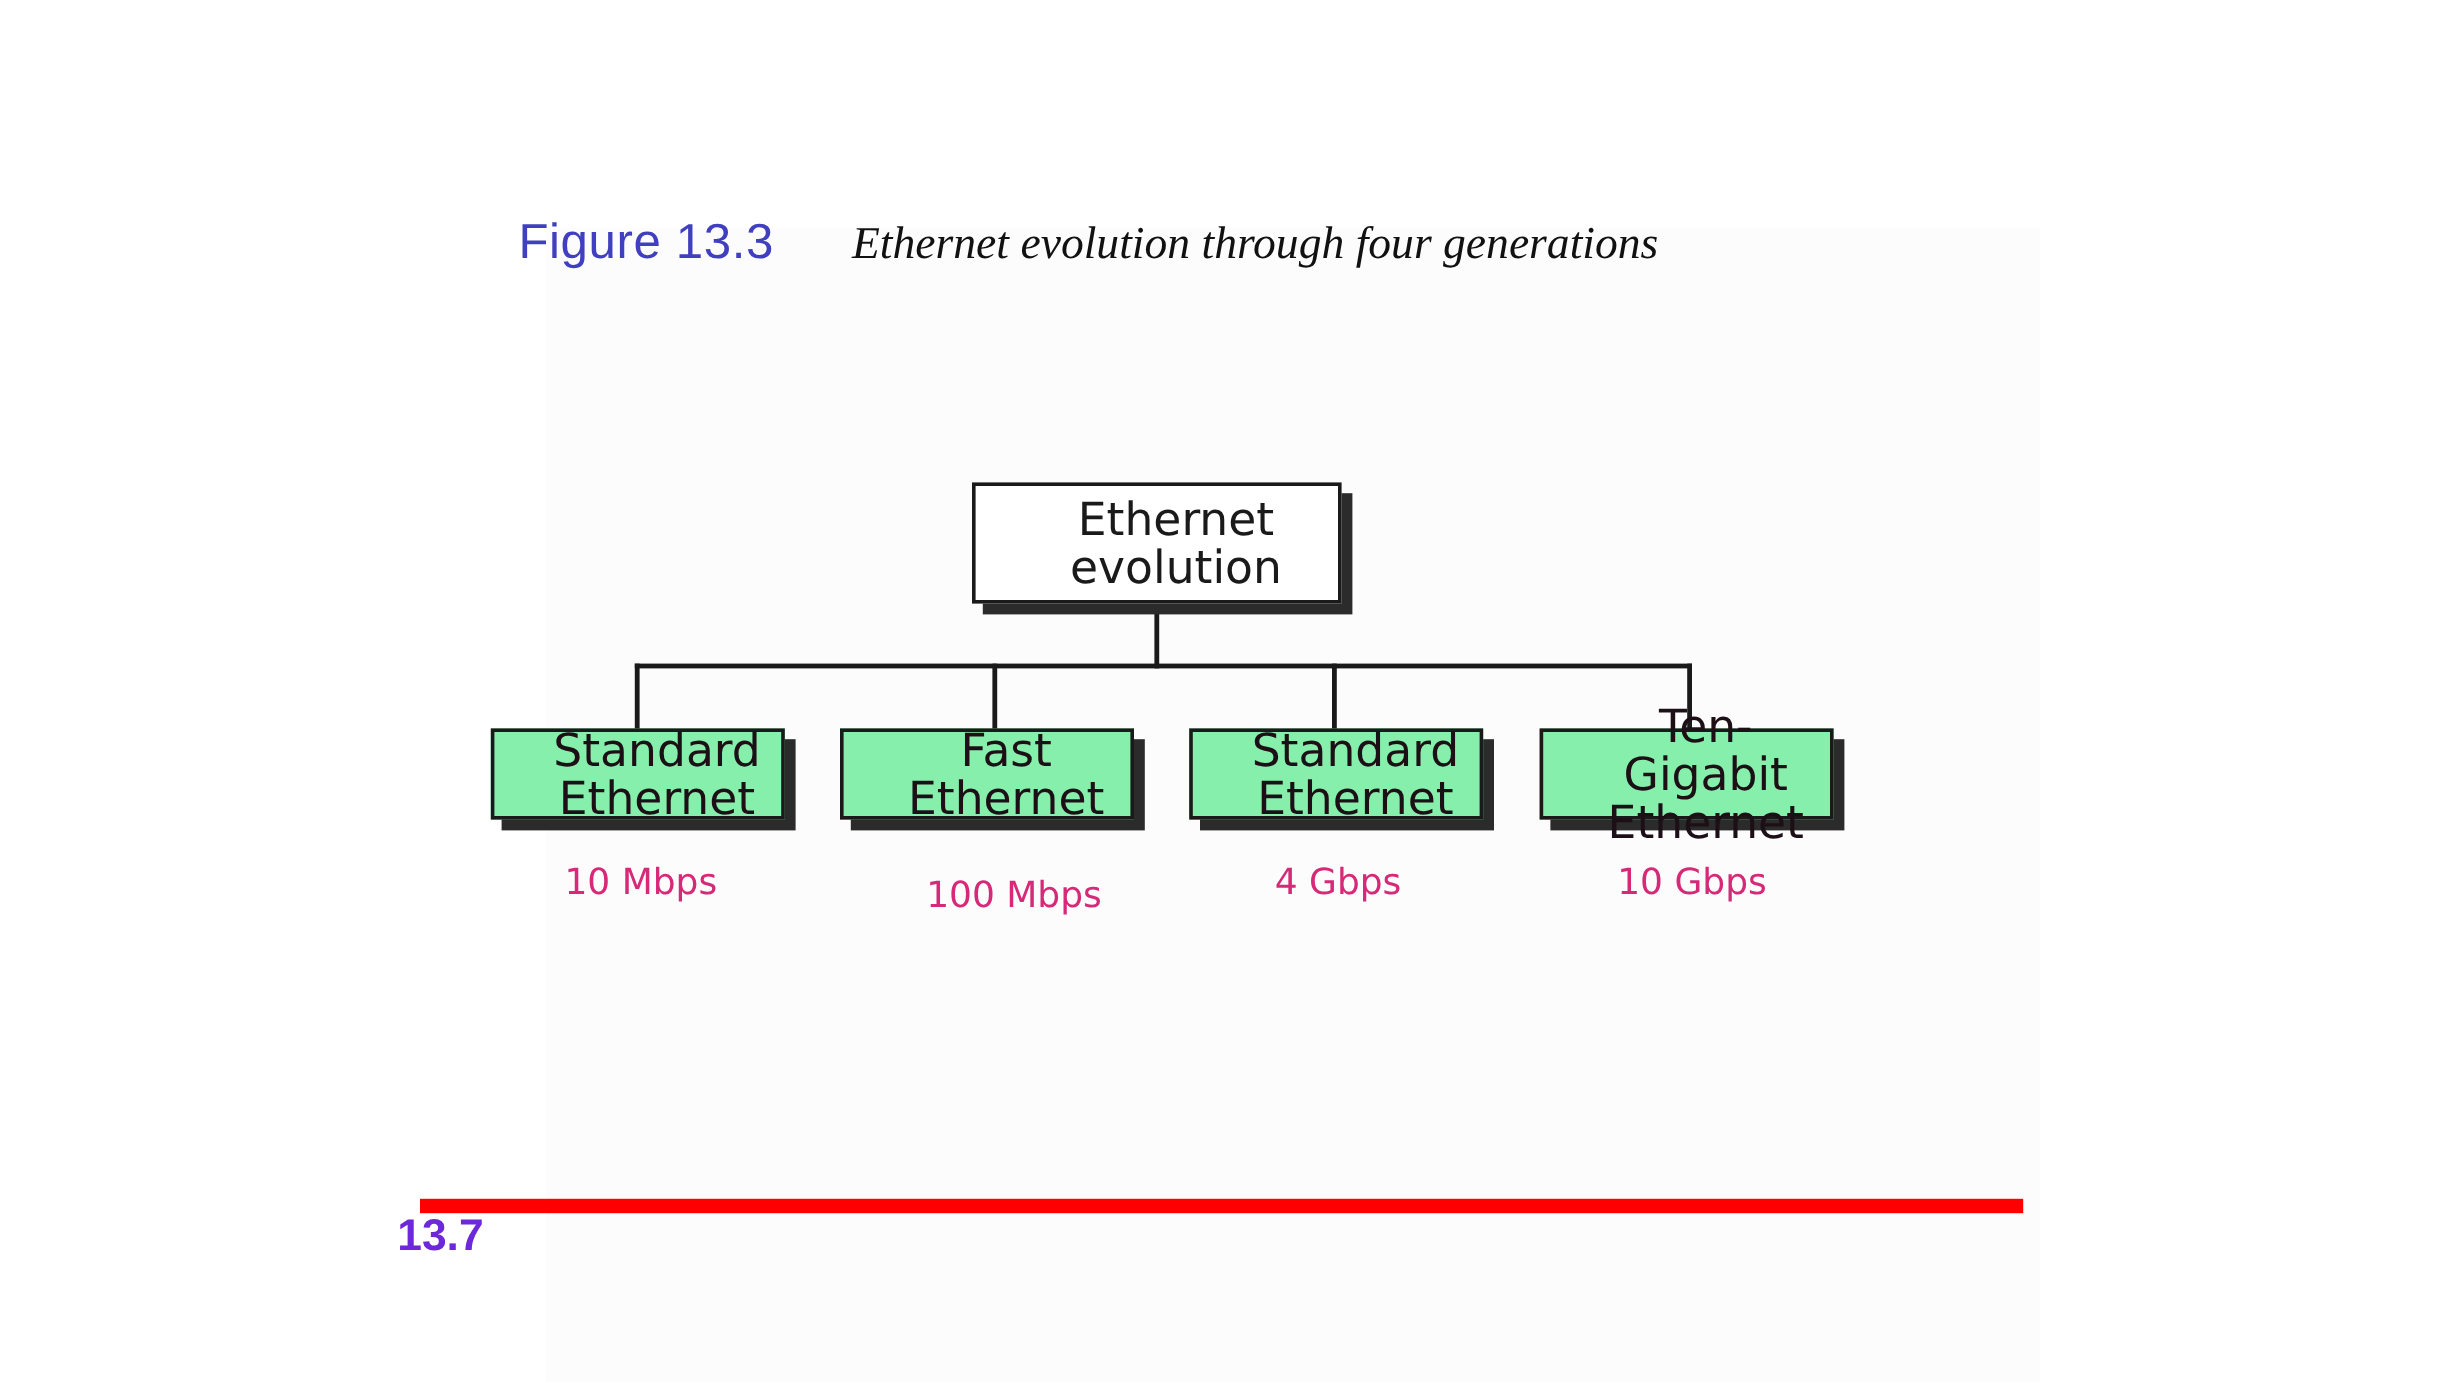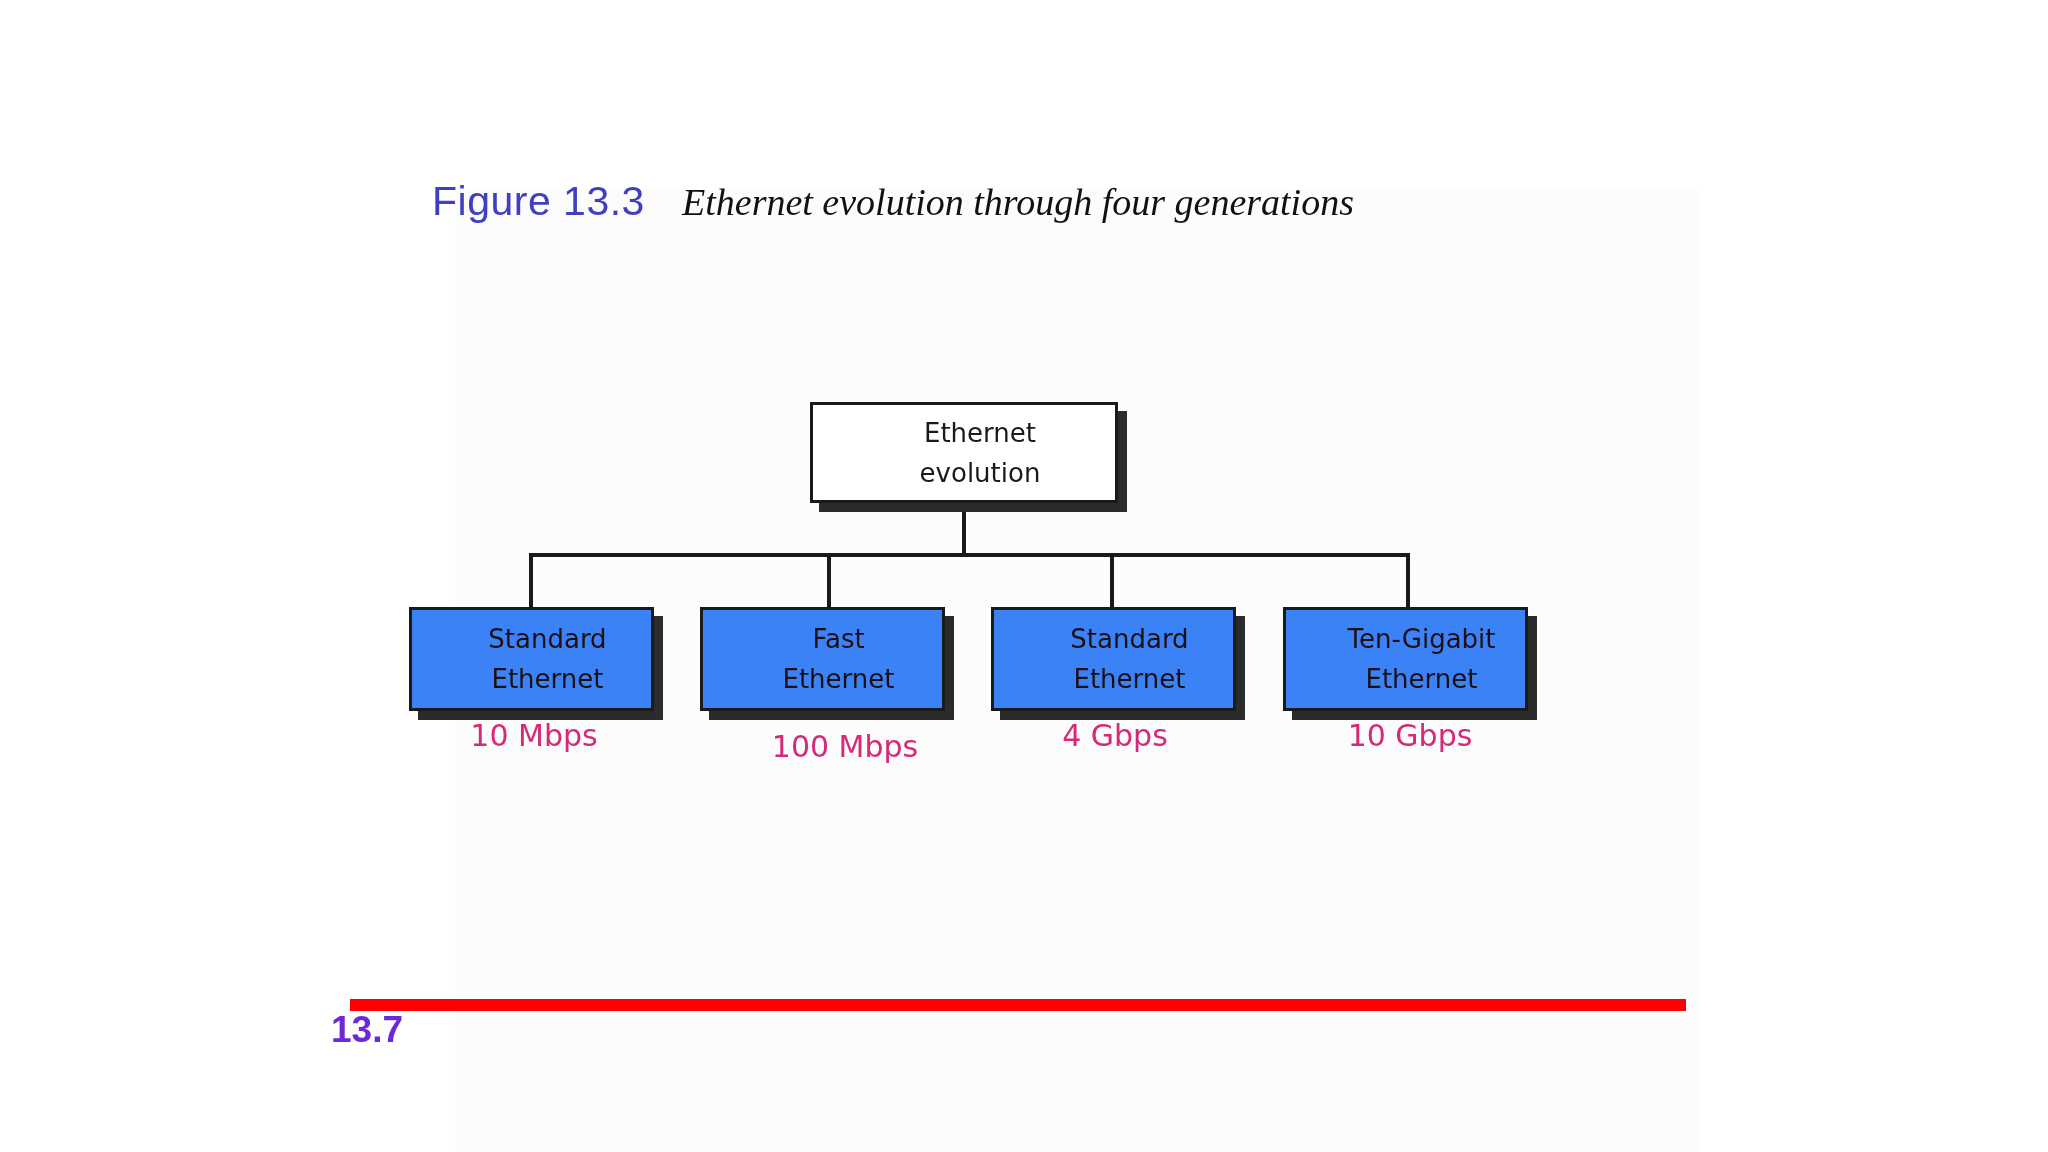--- a/index.html
+++ b/index.html
@@ -33,49 +33,49 @@
       font-size: 41px;
       color: #3f3fbf;
       letter-spacing: 0.5px;
       margin-left: 44px;
     }
     .fig-title {
       font-family: "Liberation Serif", serif;
       font-style: italic;
       font-size: 38px;
       color: #111111;
-      margin-left: 32px;
+      margin-left: 60px;
     }
     .box {
       position: absolute;
       border: 3px solid #1a1a1a;
       box-shadow: 9px 9px 0 #2b2b2b;
       display: flex;
       align-items: center;
       justify-content: center;
       text-align: center;
       font-family: "DejaVu Sans", sans-serif;
-      font-size: 26px;
+      font-size: 38px;
       line-height: 40px;
       color: #1c1016;
       box-sizing: border-box;
       padding-left: 32px;
     }
     .box.root {
       background: #ffffff;
       left: 810px;
       top: 402px;
       width: 308px;
       height: 101px;
       color: #1a1a1a;
     }
     .box.child {
-      background: #3b82f6;
+      background: #86efac;
       top: 607px;
-      height: 104px;
+      height: 76px;
     }
     .line {
       position: absolute;
       background: #1a1a1a;
     }
     .speed {
       position: absolute;
       top: 718px;
       font-family: "DejaVu Sans", sans-serif;
       font-size: 30px;

